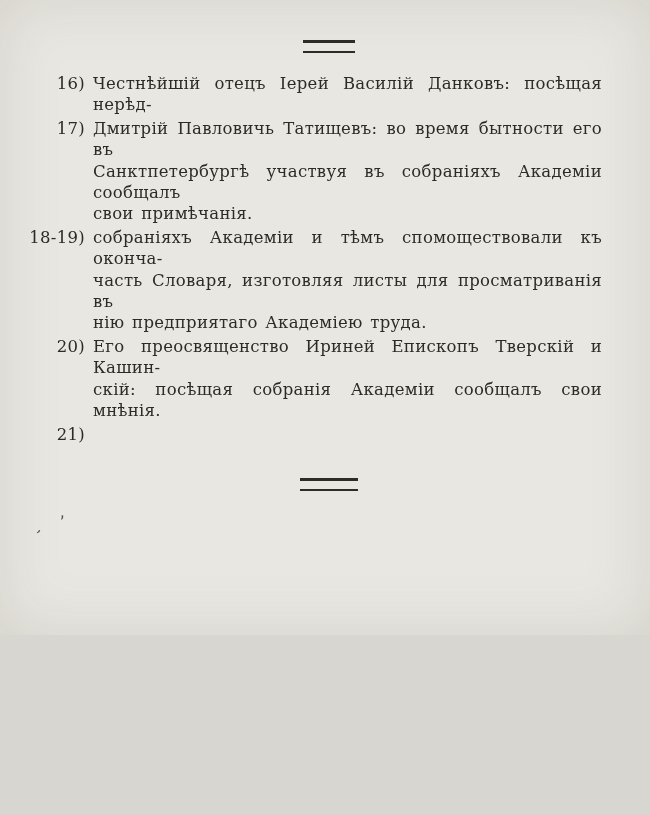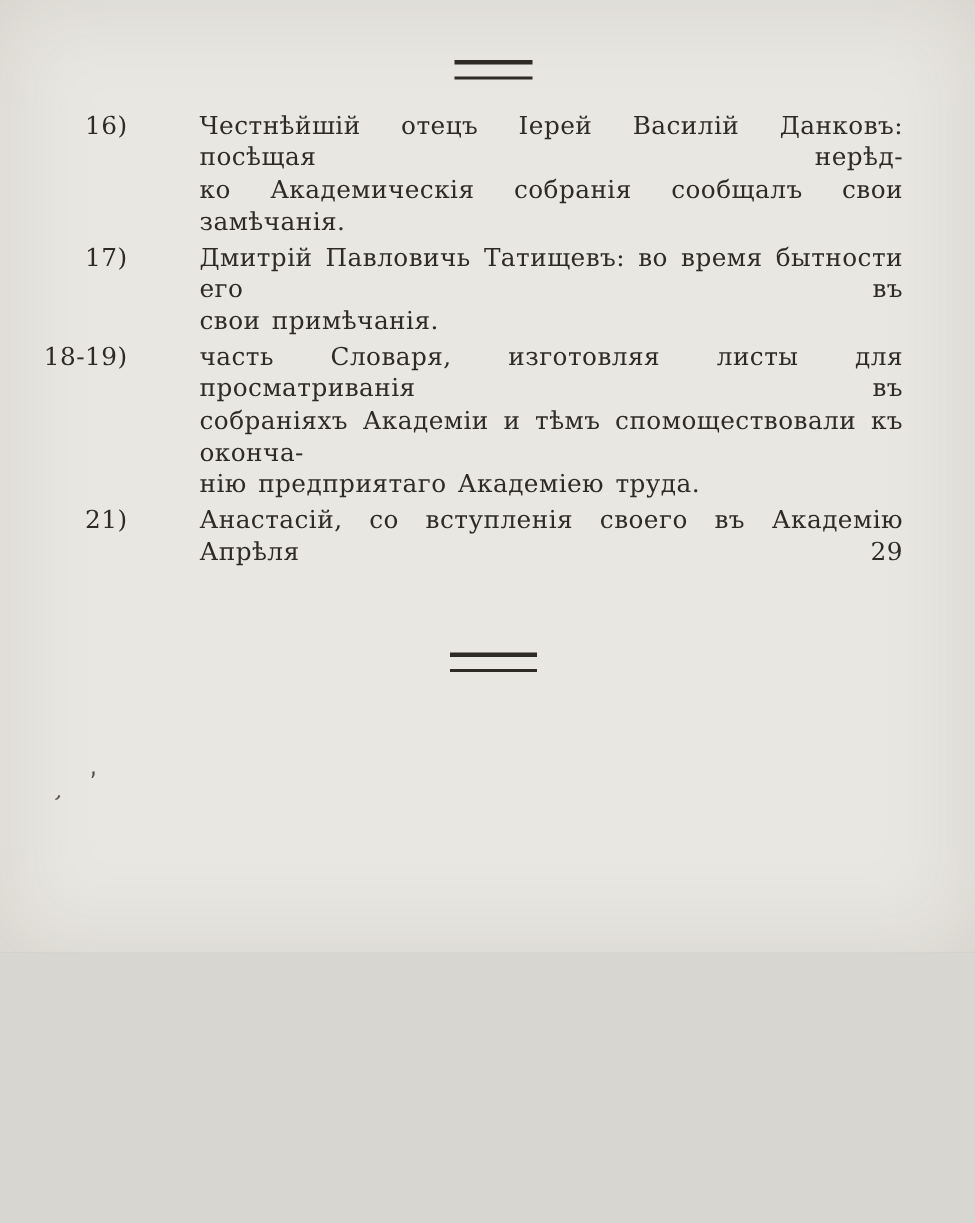--- a/index.html
+++ b/index.html
@@ -44,21 +44,20 @@
   }
   .num{
     position:absolute;
     right:calc(100% - 30px);
     top:0;
     white-space:nowrap;
   }
   .line{
     text-align:justify;
     text-align-last:justify;
-    margin-left:40px;
   }
   .line.last{
     text-align-last:left;
   }
   .ink-mark{
     position:absolute;
     left:38px;
     top:512px;
     width:40px;height:22px;
     color:#55514a;
@@ -79,42 +78,48 @@
 
 <div class="page">
 
   <div class="rule top"></div>
 
   <div class="entries">
       <div class="entry">
         <span class="num">16)</span>
         <div class="entry-body">
           <div class="line">Честнѣйшій отецъ Іерей Василій Данковъ: посѣщая нерѣд-</div>
-          <div class="line last">ко Академическія собранія сообщалъ свои замѣчанія.</div>
         </div>
       </div>
       <div class="entry">
         <span class="num">17)</span>
         <div class="entry-body">
           <div class="line">Дмитрій Павловичь Татищевъ: во время бытности его въ</div>
+          <div class="line">Санктпетербургѣ участвуя въ собраніяхъ Академіи сообщалъ</div>
           <div class="line last">свои примѣчанія.</div>
         </div>
       </div>
       <div class="entry">
         <span class="num">18-19)</span>
         <div class="entry-body">
+          <div class="line">собраніяхъ Академіи и тѣмъ спомоществовали къ оконча-</div>
           <div class="line">часть Словаря, изготовляя листы для просматриванія въ</div>
-          <div class="line">собраніяхъ Академіи и тѣмъ спомоществовали къ оконча-</div>
           <div class="line last">нію предприятаго Академіею труда.</div>
+        </div>
+      </div>
+      <div class="entry">
+        <span class="num">20)</span>
+        <div class="entry-body">
+          <div class="line">Его преосвященство Ириней Епископъ Тверскій и Кашин-</div>
+          <div class="line last">скій: посѣщая собранія Академіи сообщалъ свои мнѣнія.</div>
         </div>
       </div>
       <div class="entry">
         <span class="num">21)</span>
         <div class="entry-body">
-          <div class="line">Анастасій, со вступленія своего въ Академію Апрѣля 29</div>
         </div>
       </div>
     </div>
 
   <div class="rule bottom"></div>
 
   <div class="ink-mark">
     <span class="m1">‚</span>
     <span class="m2">ʼ</span>
   </div>

